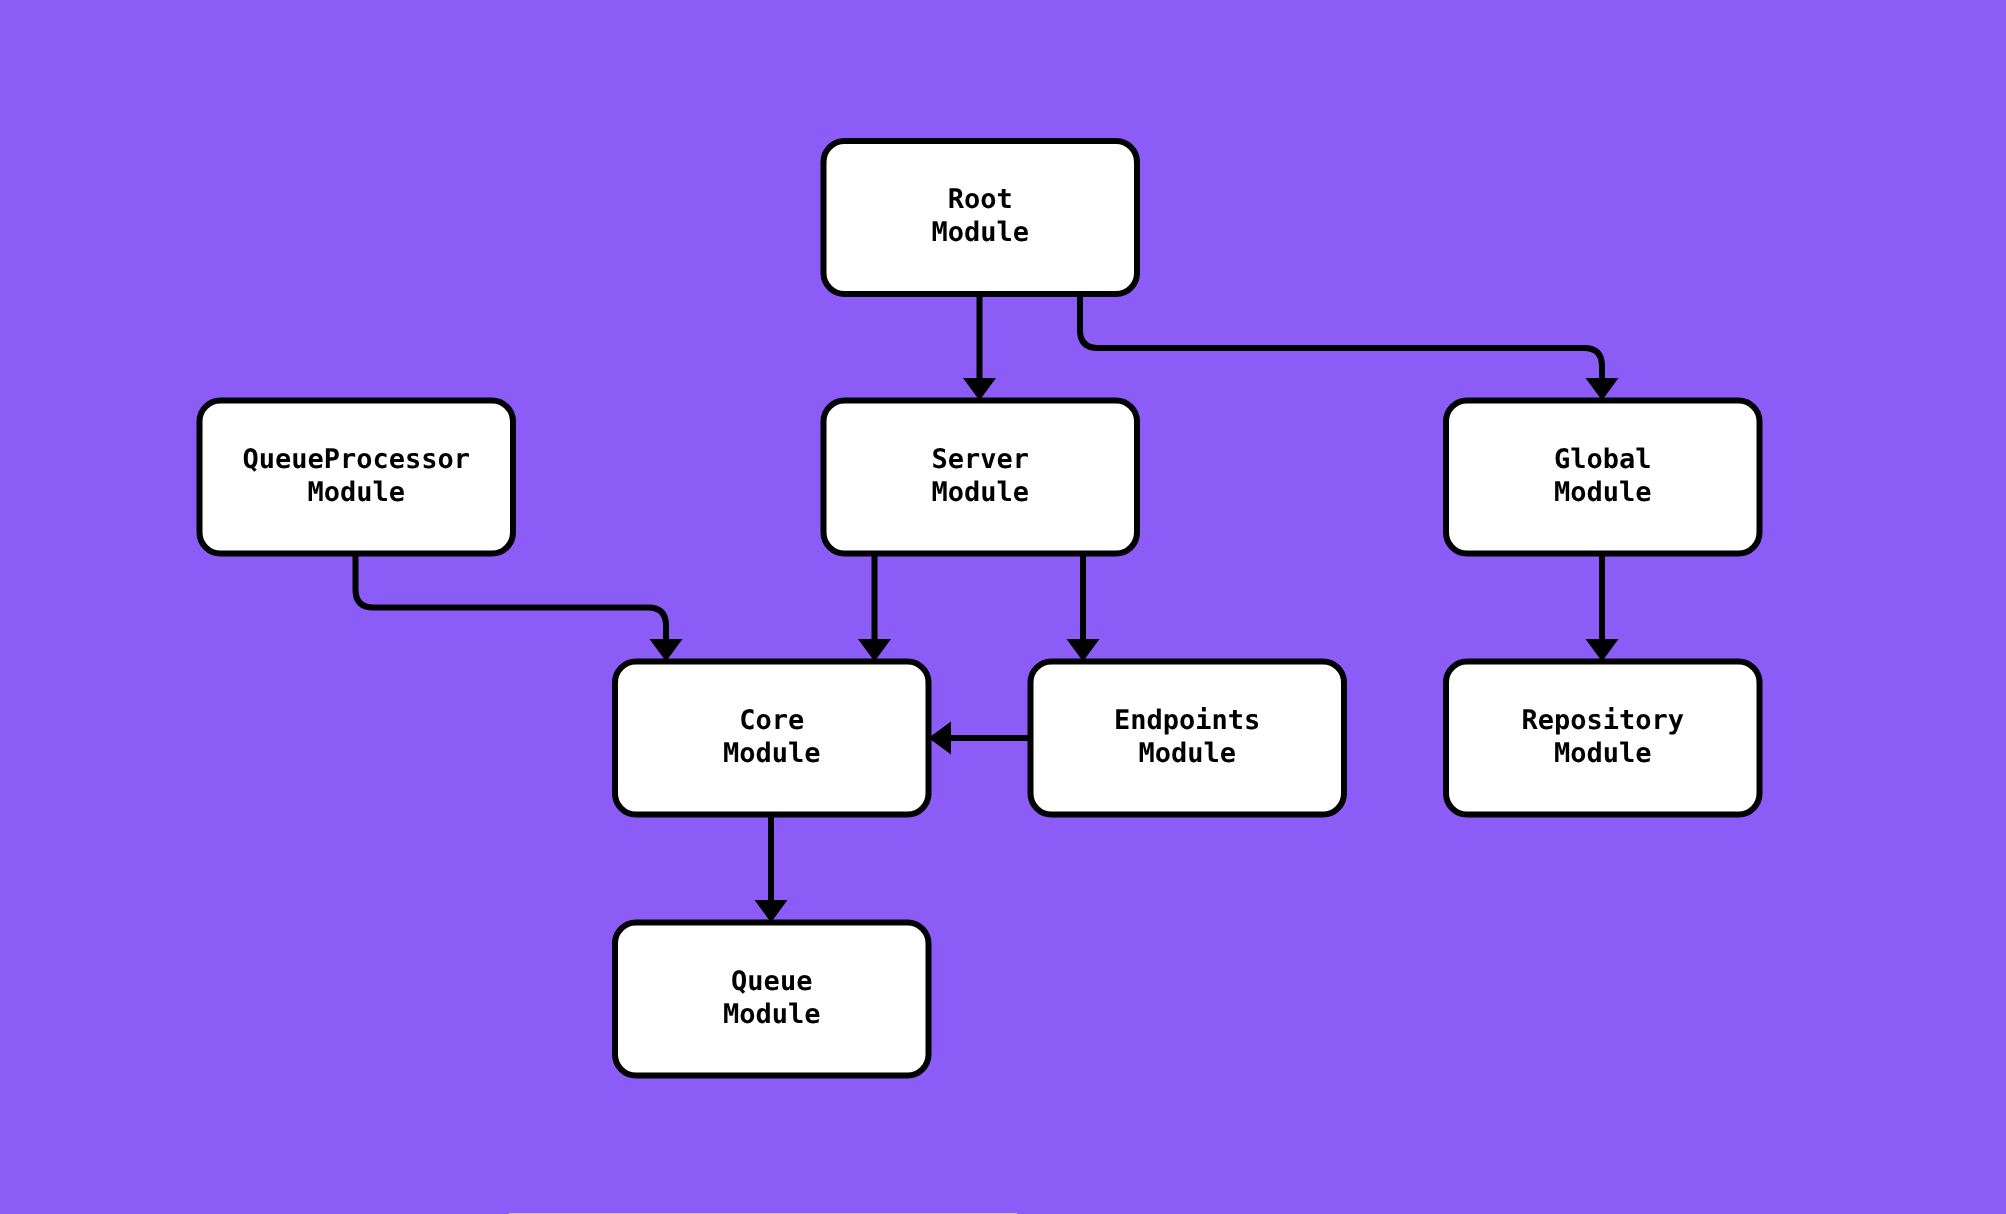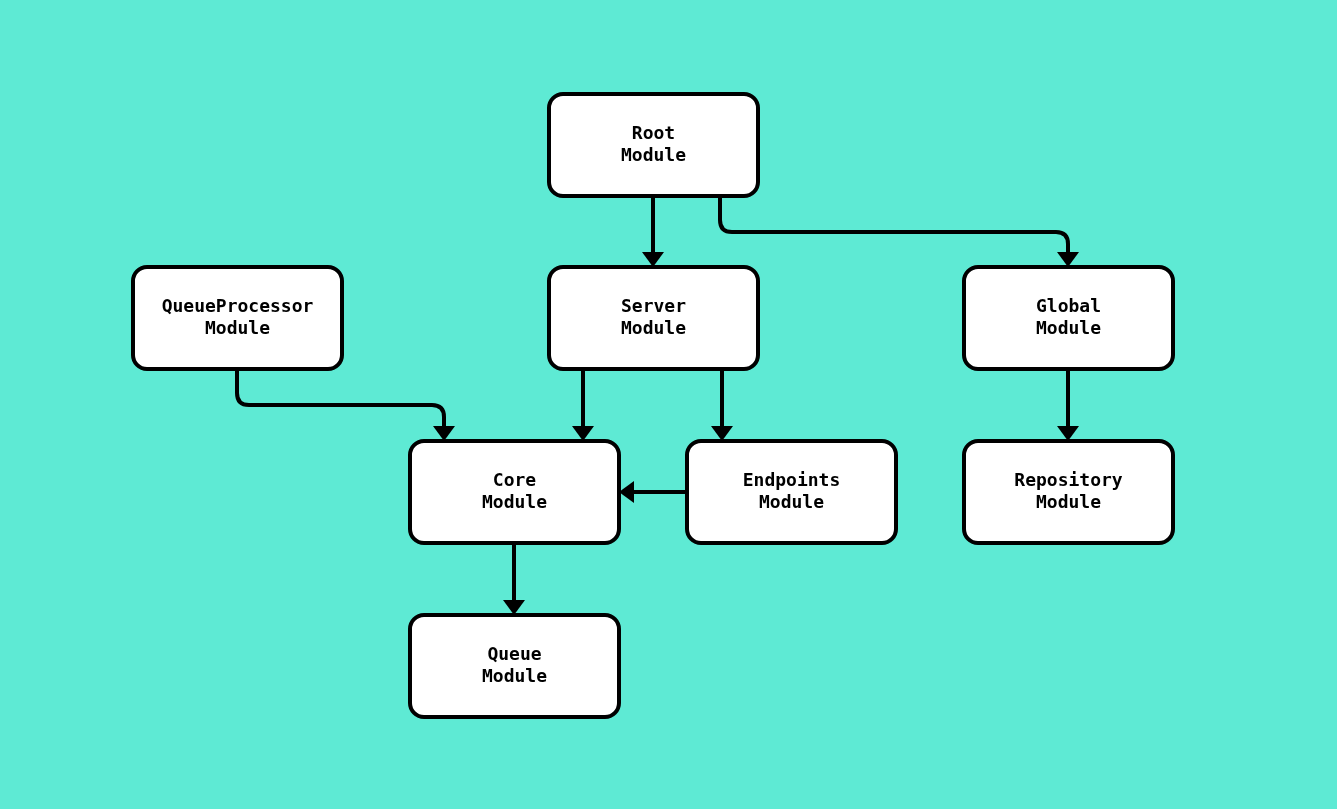--- a/index.html
+++ b/index.html
@@ -4,21 +4,21 @@
 <style>
   html, body {
     margin: 0;
     padding: 0;
     background: #ffffff;
   }
   #diagram-root {
     position: relative;
     width: 1337px;
     height: 809px;
-    background: #5eead4;
+    background: #8b5cf6;
     overflow: hidden;
     font-family: "DejaVu Sans Mono", "Liberation Mono", monospace;
   }
   #diagram-svg {
     position: absolute;
     top: 0;
     left: 0;
     width: 1337px;
     height: 809px;
   }

